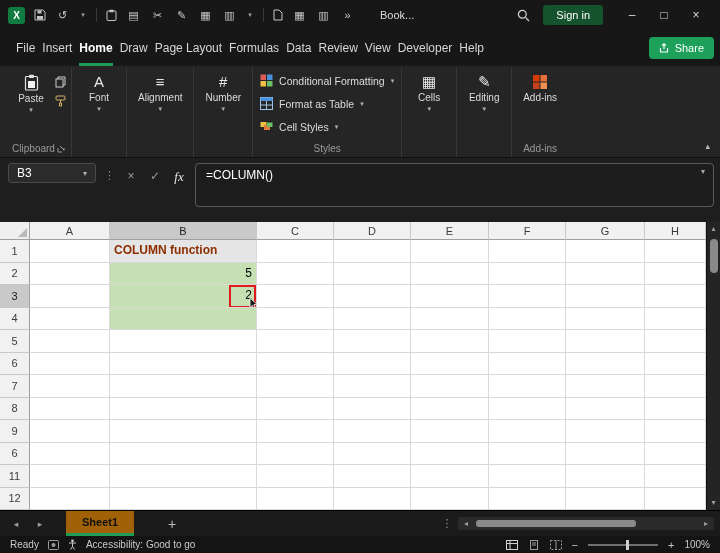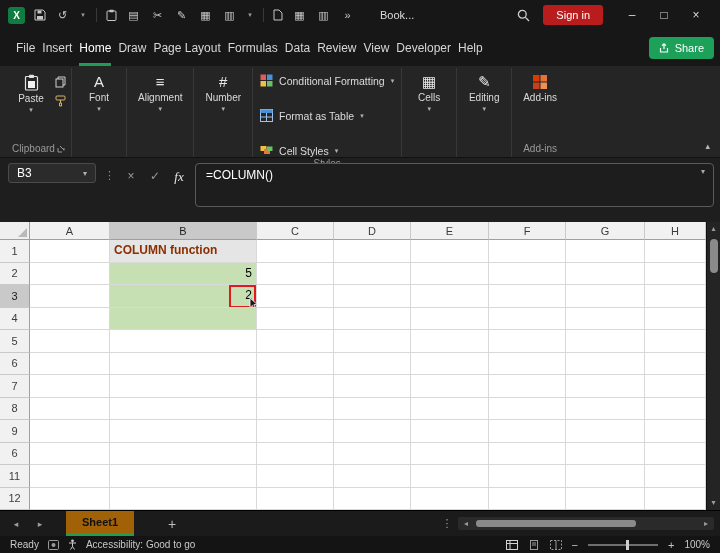--- a/index.html
+++ b/index.html
@@ -7,43 +7,43 @@
   .app{position:relative;width:720px;height:553px;background:#1e1e1e;color:#e4e4e4;font-size:11px}
 
   
   .titlebar{height:30px;background:#171717;display:flex;align-items:center;padding:0 8px;gap:9px}
   .excel-logo{width:17px;height:17px;border-radius:3px;background:#107C41;color:#fff;font-weight:bold;font-size:10px;display:flex;align-items:center;justify-content:center;flex:none}
   .ico{color:#c6c6c6;font-size:11px;width:15px;text-align:center;flex:none;line-height:1}
   .chev-s{color:#9a9a9a;font-size:7px;width:8px;text-align:center;flex:none}
   .qsep{width:1px;height:14px;background:#3a3a3a;flex:none}
   .tb-title{color:#dcdcdc;font-size:11px;margin-left:16px;white-space:nowrap}
   .tb-right{margin-left:auto;display:flex;align-items:center;gap:13px}
-  .signin{background:#b91c1c;color:#fff;border:none;border-radius:3px;font-size:11px;padding:4px 13px;font-family:inherit}
+  .signin{background:#14532d;color:#fff;border:none;border-radius:3px;font-size:11px;padding:4px 13px;font-family:inherit}
   .winctl{display:flex;align-items:center}
   .winctl span{width:32px;text-align:center;font-size:12px;color:#d7d7d7}
 
   
   .menubar{height:36px;background:#171717;display:flex;align-items:stretch;padding:0 6px 0 16px;gap:7px;font-size:12px}
   .mi{display:flex;align-items:center;color:#d6d6d6;position:relative;white-space:nowrap}
-  .mi.active{color:#fff;font-weight:normal;box-shadow:inset 0 -3px 0 #1F9D55}
+  .mi.active{color:#fff;font-weight:bold;box-shadow:inset 0 -3px 0 #1F9D55}
   .share-btn{margin-left:auto;align-self:center;background:#1CA05A;color:#fff;border:none;border-radius:4px;height:22px;padding:0 10px;display:flex;align-items:center;gap:6px;font-size:11px;font-family:inherit}
 
   
   .ribbon{height:92px;background:#252525;display:flex;align-items:stretch;padding:2px 4px 0 6px;position:relative;border-bottom:1px solid #111}
   .rgroup{display:flex;flex-direction:column;border-right:1px solid #383838;padding:2px 5px 0 5px}
   .rgroup:last-of-type{border-right:none}
   .rgroup-content{flex:1;display:flex;align-items:flex-start}
   .rgroup-label{height:17px;display:flex;align-items:center;justify-content:center;gap:2px;color:#9a9a9a;font-size:10px}
   .bigbtn{display:flex;flex-direction:column;align-items:center;gap:2px;background:none;border:none;color:#dcdcdc;font-size:10px;font-family:inherit;padding:4px 6px;min-width:44px}
   .bigbtn .bicon{font-size:15px;line-height:16px;color:#e8e8e8}
   .bigbtn .chev{font-size:7px;color:#b0b0b0}
   .paste-btn{min-width:40px}
   .smallcol{display:flex;flex-direction:column;gap:7px;margin:6px 0 0 4px}
   .smallico{display:flex;align-items:center;gap:2px;background:none;border:none;padding:0}
-  .styles-col{display:flex;flex-direction:column;gap:20px;padding-top:3px}
+  .styles-col{display:flex;flex-direction:column;gap:8px;padding-top:3px}
   .styles-btn{display:flex;align-items:center;gap:6px;background:none;border:none;color:#dcdcdc;font-size:10.5px;font-family:inherit;white-space:nowrap;padding:1px 2px}
   .styles-btn .chev{font-size:7px;color:#b0b0b0}
   .launcher-svg{flex:none}
   .ribbon-collapse{position:absolute;right:10px;bottom:6px;color:#b6b6b6;font-size:9px}
 
   
   .formulabar{height:52px;background:#1e1e1e;display:flex;align-items:flex-start;padding:5px 6px 0 8px;gap:8px}
   .namebox{width:88px;height:20px;background:#2b2b2b;border:1px solid #4a4a4a;border-radius:3px;display:flex;align-items:center;justify-content:space-between;padding:0 8px;color:#fff;font-size:12px}
   .nb-chev{color:#b0b0b0;font-size:8px}
   .fb-dots{color:#8b8b8b;font-size:11px;margin-top:6px}

